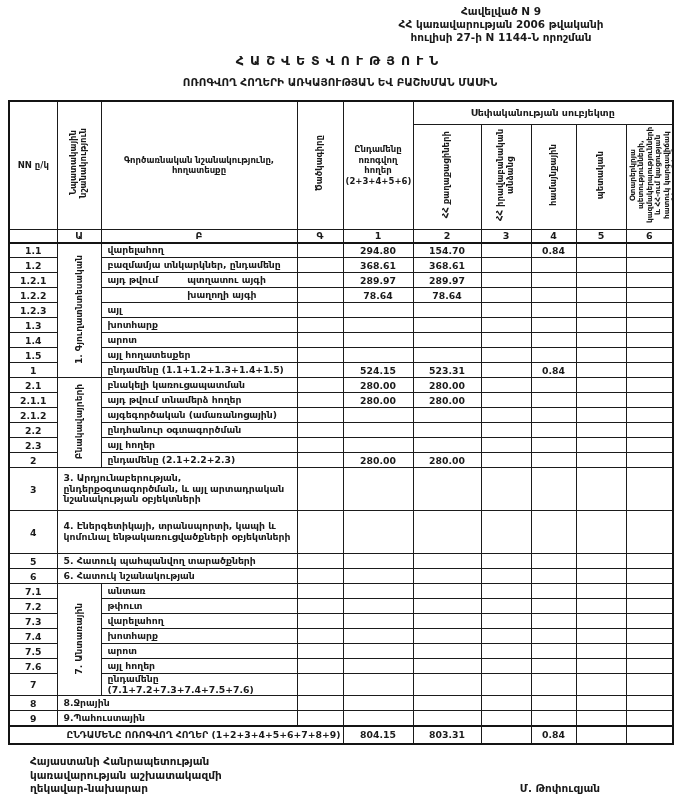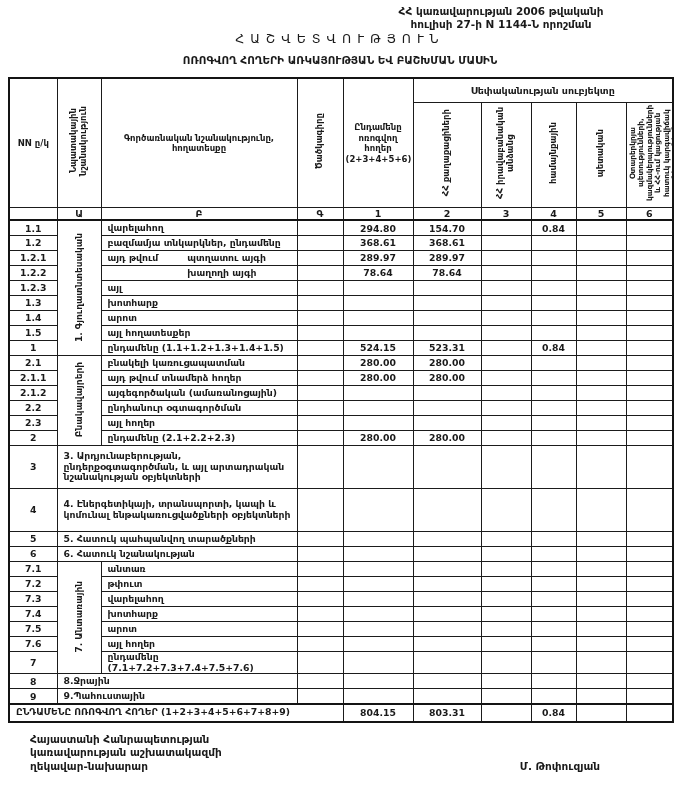--- a/index.html
+++ b/index.html
@@ -14,22 +14,23 @@
   .annex {
     margin:5px 14px 0 auto;
     width:330px;
     text-align:center;
     font-weight:bold;
     font-size:10.5px;
     line-height:1.25;
   }
   .doc-title {
     text-align:center;
+    margin-top:9px;
     font-size:12.5px;
-    font-weight:normal;
+    font-weight:bold;
     letter-spacing:6px;
   }
   .doc-subtitle {
     text-align:center;
     font-weight:bold;
     font-size:10.5px;
     margin-top:7px;
     line-height:1.35;
   }
   table.report {
@@ -65,36 +66,37 @@
   }
   tbody td { height:15px; font-size:9.3px; }
   tr.tall td { height:43px; }
   .c-no { text-align:center; font-weight:bold; }
   .c-sec { text-align:center; }
   .c-sec .vt { max-height:132px; font-size:9px; font-weight:bold; }
   .c-name { text-align:left; padding-left:6px; font-weight:bold; line-height:1.15; position:relative; }
   .c-name .n2 { position:absolute; left:44%; top:50%; transform:translateY(-50%); white-space:nowrap; }
   .c-val  { text-align:center; font-weight:bold; font-size:9.3px; }
   tr.total td { border-top:2px solid #141414; height:18px; }
-  tr.total .c-name { text-align:left; font-weight:bold; }
+  tr.total .c-name { text-align:right; font-weight:bold; }
   .footer {
     margin:10px 80px 0 30px;
     display:flex;
     justify-content:space-between;
     align-items:flex-end;
     font-weight:bold;
     font-size:10.5px;
     line-height:1.3;
     gap:32px;
   }
 </style>
 </head>
 <body>
 
 <div class="annex">
+  <div>Հավելված N 9</div>
   <div>ՀՀ կառավարության 2006 թվականի</div>
   <div>հուլիսի 27-ի N 1144-Ն որոշման</div>
 </div>
 
 <div class="doc-title">ՀԱՇՎԵՏՎՈՒԹՅՈՒՆ</div>
 <div class="doc-subtitle">
   <div>ՈՌՈԳՎՈՂ ՀՈՂԵՐԻ ԱՌԿԱՅՈՒԹՅԱՆ ԵՎ ԲԱՇԽՄԱՆ ՄԱՍԻՆ</div>
 </div>
 
 <table class="report">

